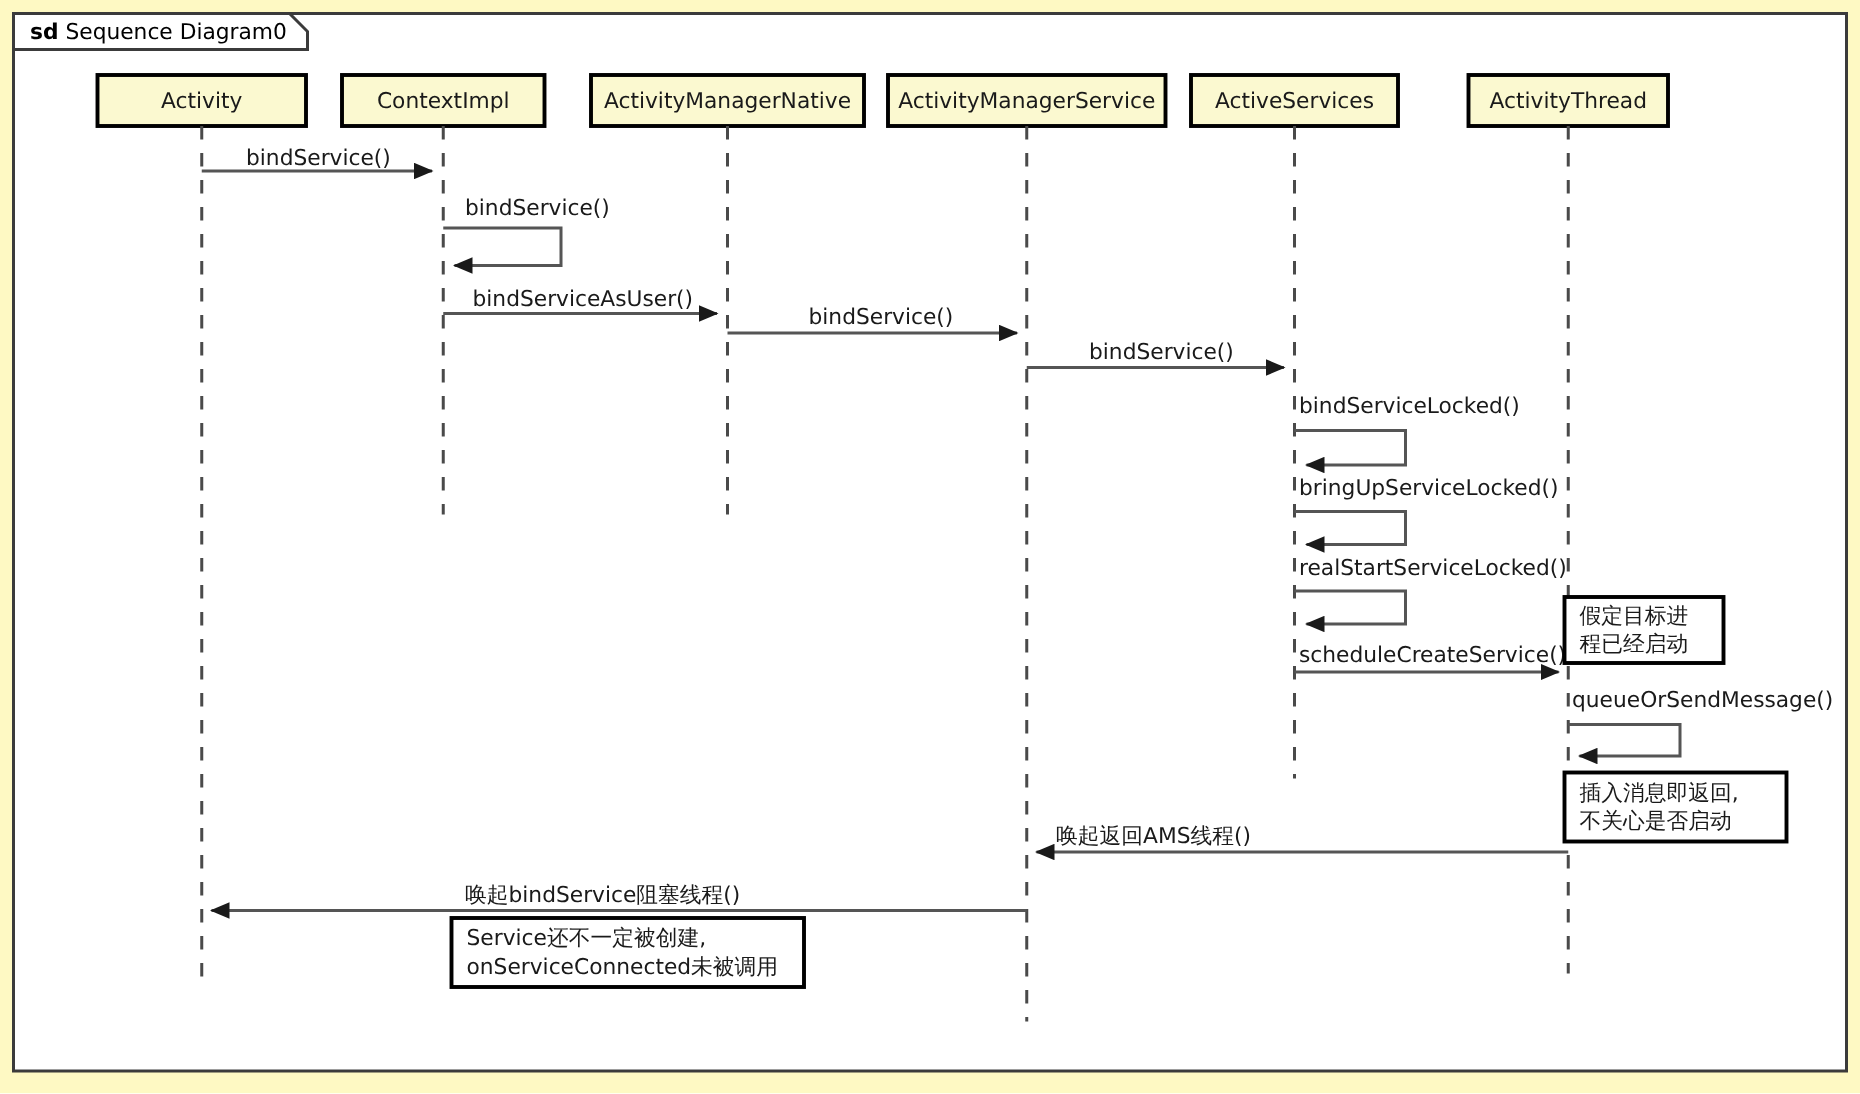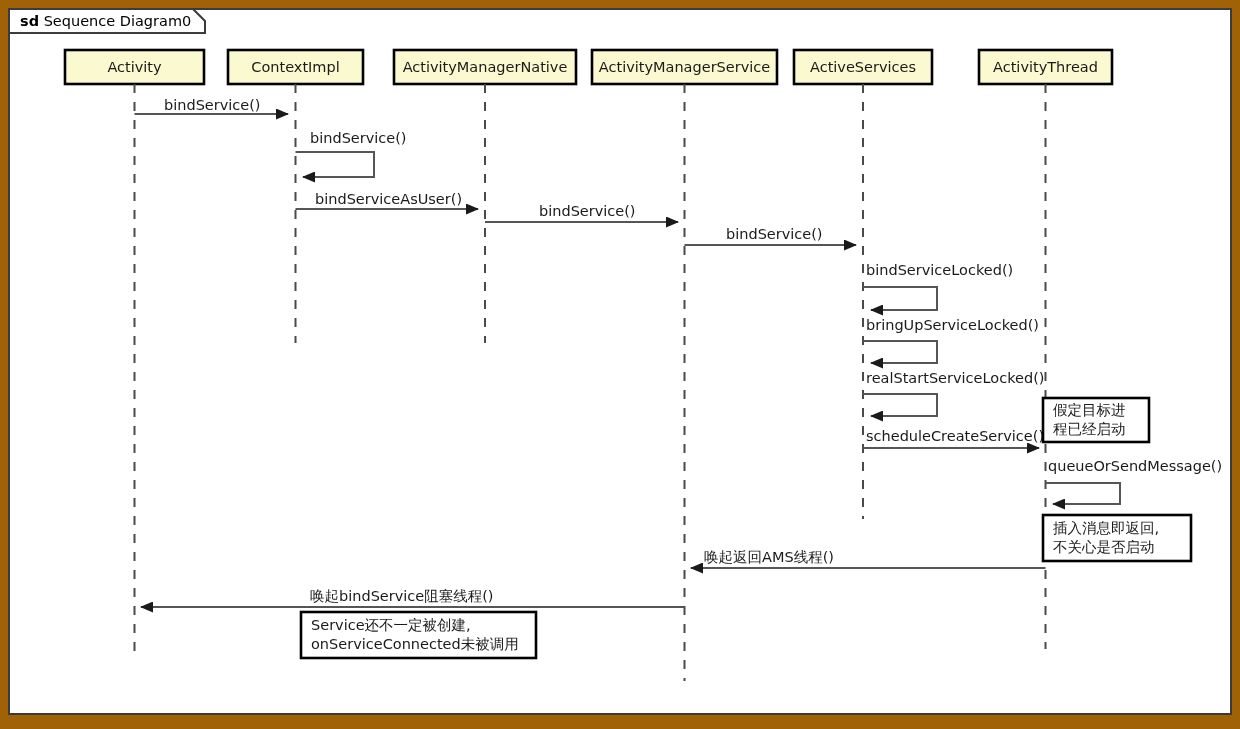--- a/index.html
+++ b/index.html
@@ -8,21 +8,21 @@
     padding: 0;
     background: #ffffff;
   }
   body {
     font-family: "DejaVu Sans", "Liberation Sans", sans-serif;
   }
   #canvas {
     position: relative;
     width: 1240px;
     height: 729px;
-    background: #a16207;
+    background: #fef9c3;
     overflow: hidden;
   }
   svg.diagram {
     position: absolute;
     left: 0;
     top: 0;
     width: 1240px;
     height: 729px;
     display: block;
   }

